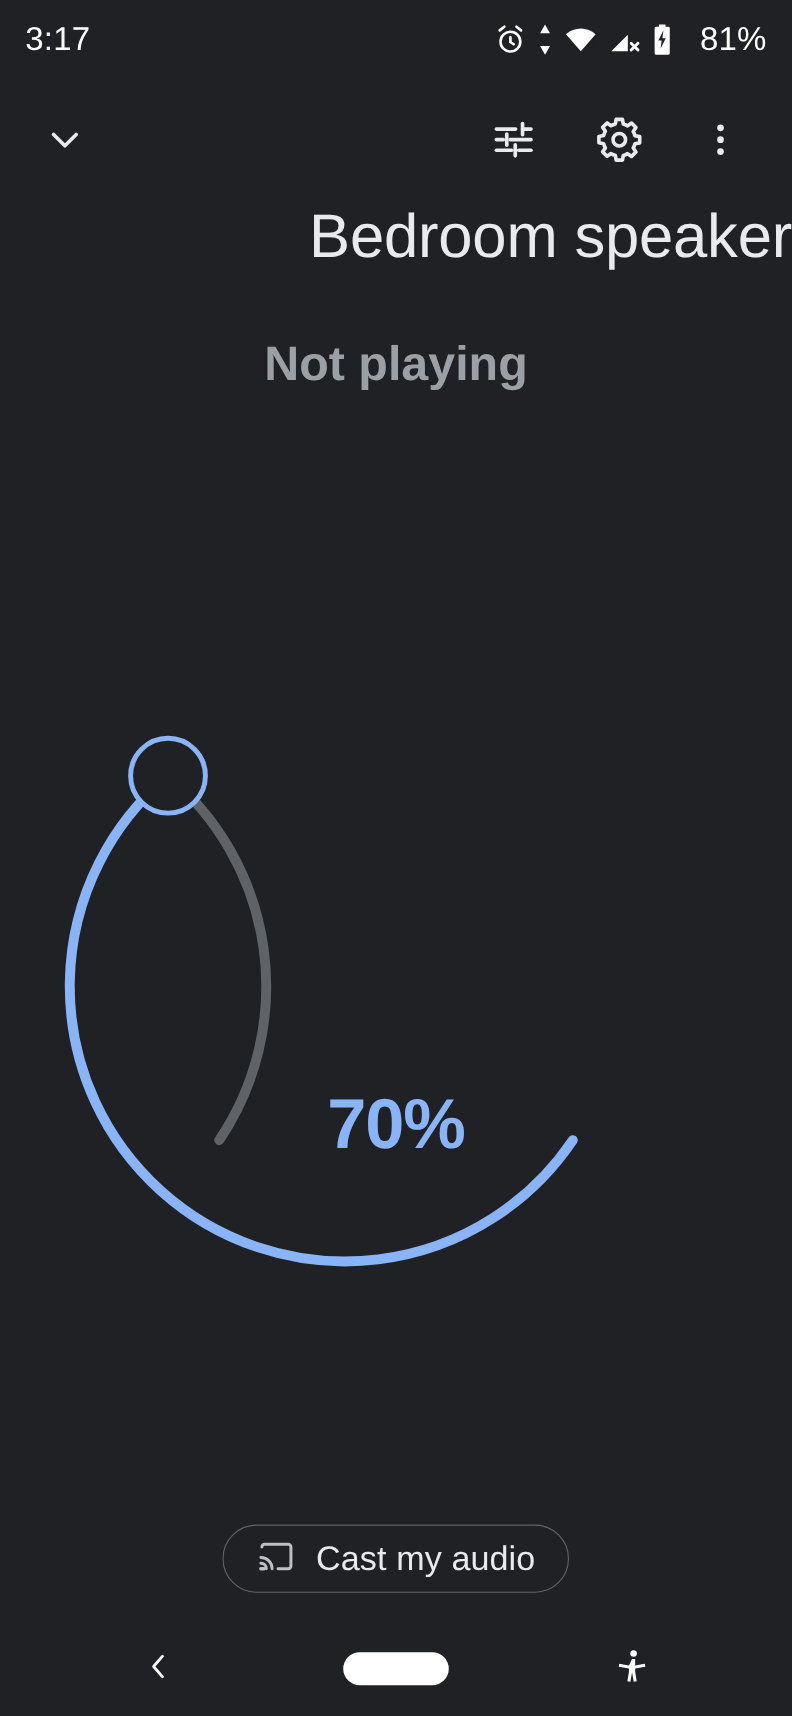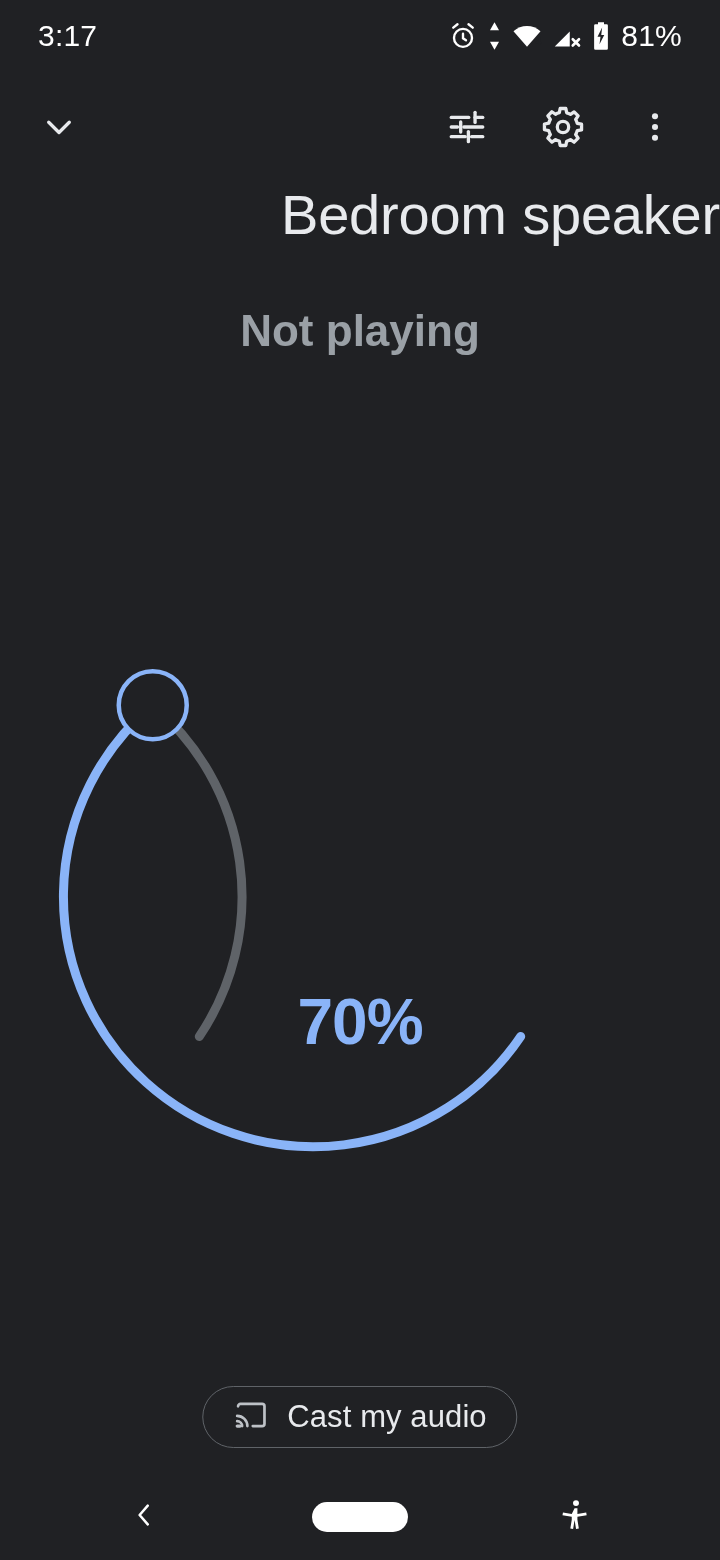--- a/index.html
+++ b/index.html
@@ -9,26 +9,26 @@
     font-family:"Liberation Sans", sans-serif;
     overflow:hidden;
     -webkit-font-smoothing:antialiased;
   }
   #screen { position:relative; width:720px; height:1560px; background:#202124; }
 
   
   #status-bar {
     position:absolute; left:0; top:0; width:720px; height:72px;
     display:flex; align-items:center; justify-content:space-between;
-    padding:0 38px;
+    padding:0 23px;
   }
   #status-time { color:#ffffff; font-size:30px; letter-spacing:.2px; }
   #status-icons { display:flex; align-items:center; gap:9px; }
   #status-icons svg { display:block; }
-  #battery-pct { color:#ffffff; font-size:30px; margin-left:1px; letter-spacing:.2px; }
+  #battery-pct { color:#ffffff; font-size:30px; margin-left:15px; letter-spacing:.2px; }
 
   
   #top-bar {
     position:absolute; left:0; top:88px; width:720px; height:78px;
     display:flex; align-items:center; padding:0 34px;
   }
   #top-bar .spacer { flex:1; }
   .topicon {
     width:62px; height:62px; display:flex; align-items:center; justify-content:center;
     border-radius:50%; cursor:pointer;

